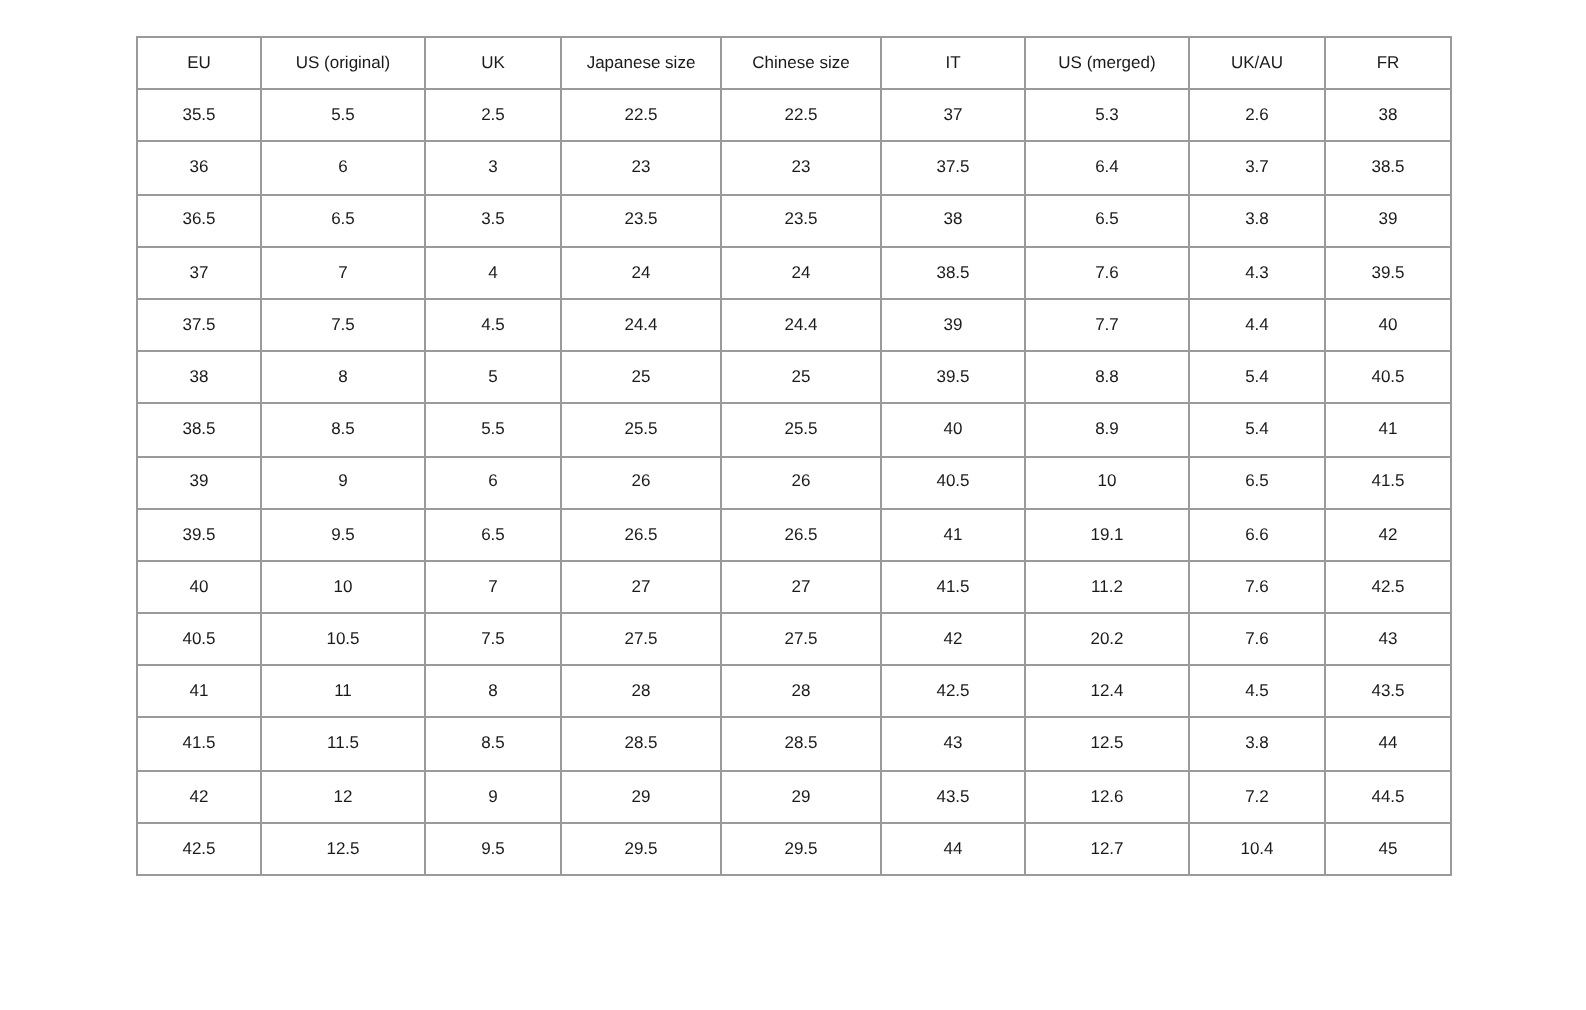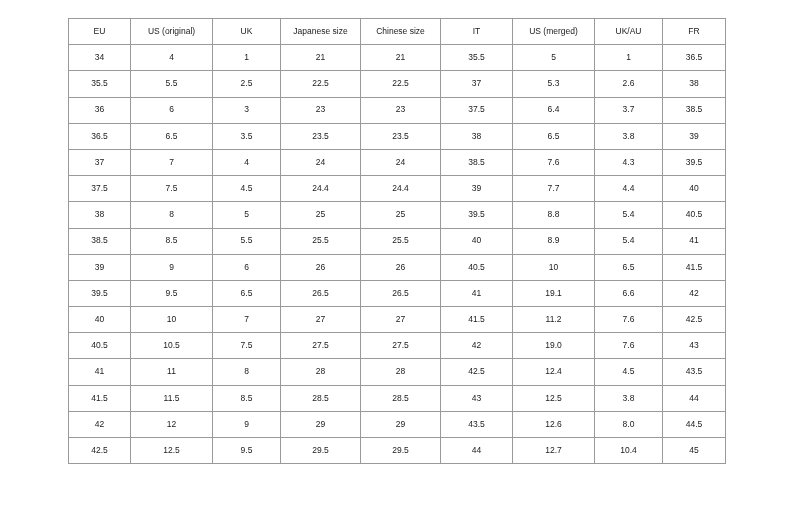--- a/index.html
+++ b/index.html
@@ -78,31 +78,20 @@
           <th>Japanese size</th>
           <th>Chinese size</th>
           <th>IT</th>
           <th>US (merged)</th>
           <th>UK/AU</th>
           <th>FR</th>
         </tr>
     </thead>
     <tbody>
         <tr>
-          <td>34</td>
-          <td>4</td>
-          <td>1</td>
-          <td>21</td>
-          <td>21</td>
-          <td>35.5</td>
-          <td>5</td>
-          <td>1</td>
-          <td>36.5</td>
-        </tr>
-        <tr>
           <td>35.5</td>
           <td>5.5</td>
           <td>2.5</td>
           <td>22.5</td>
           <td>22.5</td>
           <td>37</td>
           <td>5.3</td>
           <td>2.6</td>
           <td>38</td>
         </tr>
@@ -205,21 +194,21 @@
           <td>7.6</td>
           <td>42.5</td>
         </tr>
         <tr>
           <td>40.5</td>
           <td>10.5</td>
           <td>7.5</td>
           <td>27.5</td>
           <td>27.5</td>
           <td>42</td>
-          <td>19.0</td>
+          <td>20.2</td>
           <td>7.6</td>
           <td>43</td>
         </tr>
         <tr>
           <td>41</td>
           <td>11</td>
           <td>8</td>
           <td>28</td>
           <td>28</td>
           <td>42.5</td>
@@ -239,21 +228,21 @@
           <td>44</td>
         </tr>
         <tr>
           <td>42</td>
           <td>12</td>
           <td>9</td>
           <td>29</td>
           <td>29</td>
           <td>43.5</td>
           <td>12.6</td>
-          <td>8.0</td>
+          <td>7.2</td>
           <td>44.5</td>
         </tr>
         <tr>
           <td>42.5</td>
           <td>12.5</td>
           <td>9.5</td>
           <td>29.5</td>
           <td>29.5</td>
           <td>44</td>
           <td>12.7</td>

